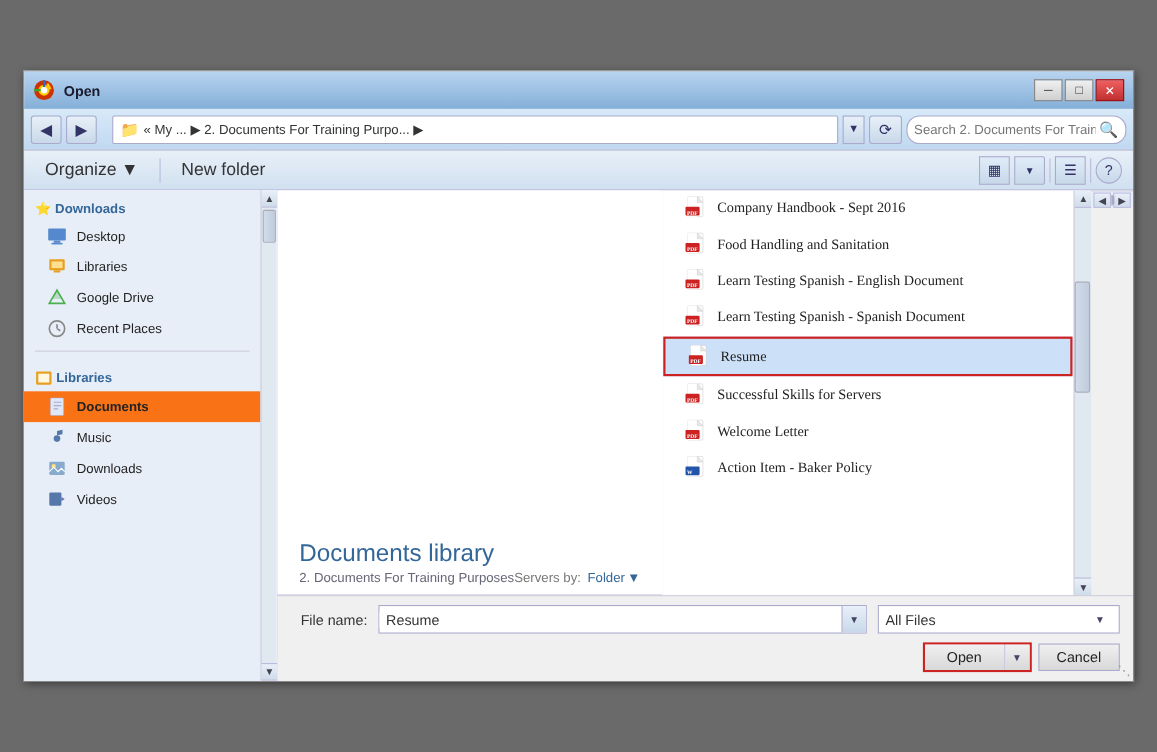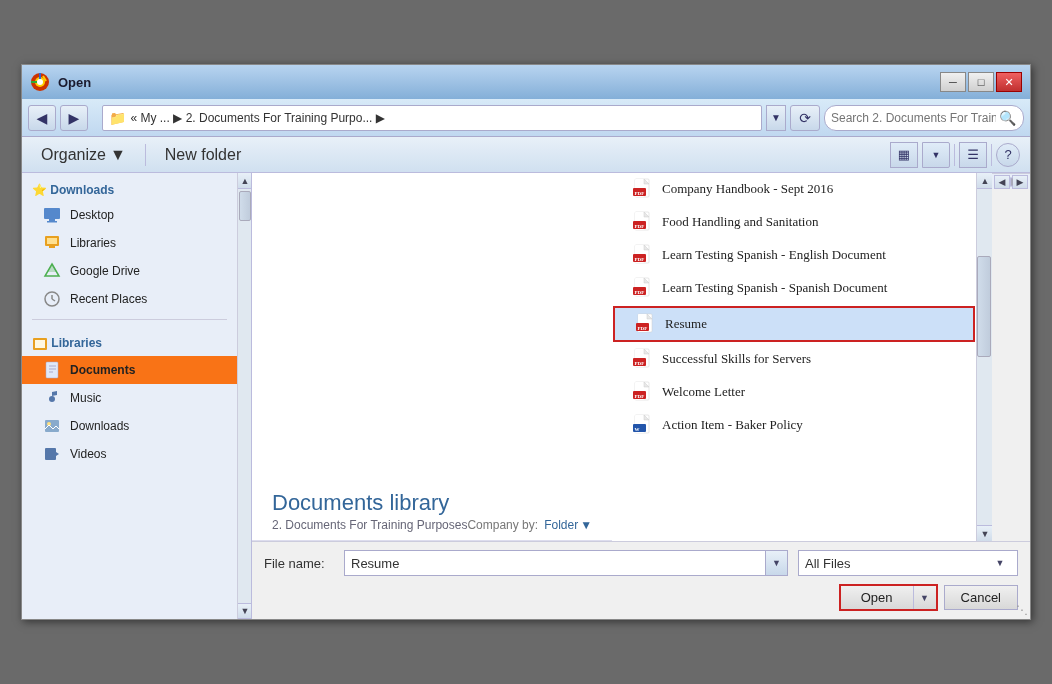--- a/index.html
+++ b/index.html
@@ -430,21 +430,21 @@
     .filename-row {
       display: flex;
       align-items: center;
       gap: 10px;
       margin-bottom: 8px;
     }
     .filename-label {
       font-size: 13px;
       color: #333;
       width: 70px;
-      text-align: left;
+      text-align: right;
     }
     .filename-input-wrap {
       flex: 1;
       display: flex;
       align-items: center;
       border: 1px solid #aac;
       background: white;
       height: 26px;
     }
     .filename-input {
@@ -738,21 +738,21 @@
 
     <div style="flex:1; display:flex; flex-direction:column; overflow:hidden;">
       <div class="file-area" style="flex:1; display:flex; flex-direction:row; overflow:hidden;">
 
         <div class="library-header">
           <div>
             <div class="library-title">Documents library</div>
             <div class="library-subtitle">2. Documents For Training Purposes</div>
           </div>
           <div class="arrange-by">
-            <span class="arrange-by-label">Company by:</span>
+            <span class="arrange-by-label">Servers by:</span>
             <span class="arrange-by-value">
               <span>Folder</span>
               <span>▼</span>
             </span>
           </div>
         </div>
 
 
         <div style="flex:1; display:flex; overflow:hidden;">
           <div class="file-list">

